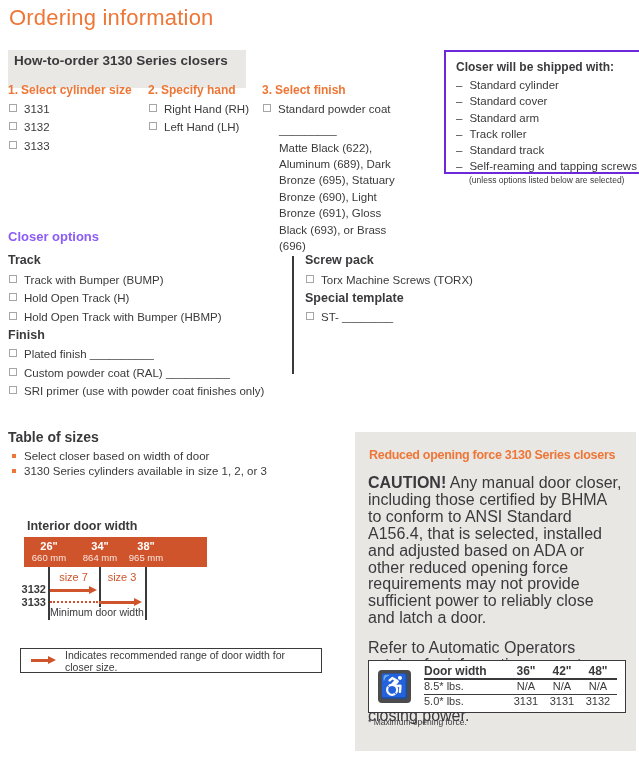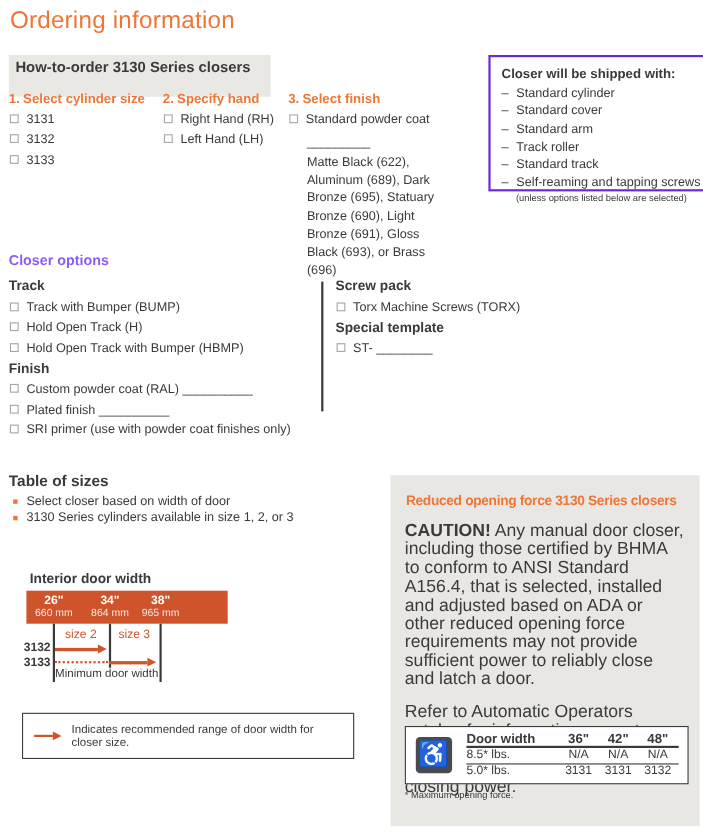--- a/index.html
+++ b/index.html
@@ -67,21 +67,21 @@
   .vline { position:absolute; width:1.5px; background:#3a3a3c; }
   .size-lbl { position:absolute; top:571px; font-size:11px; color:#d0542b; text-align:center; }
   .model-lbl { position:absolute; width:28px; text-align:right; font-size:11px; font-weight:700; left:18px; }
   .arr-line { position:absolute; height:2.5px; background:#d0542b; }
   .arr-dotted { position:absolute; height:0; border-top:2px dotted #d0542b; }
   .arr-head { position:absolute; width:0; height:0; border-left:8px solid #d0542b; border-top:4.5px solid transparent; border-bottom:4.5px solid transparent; }
   .axis-lbl { left:42px; top:606px; width:110px; text-align:center; font-size:10.5px; white-space:nowrap; }
 
   
   .legend-box {
-    left:20px; top:648px; width:302px; height:42px;
+    left:20px; top:648px; width:302px; height:25px;
     border:1.5px solid #3a3a3c; background:#fff;
     display:flex; align-items:center; padding:0 8px 0 10px; gap:9px;
   }
   .legend-arrow { position:relative; width:25px; height:9px; flex:none; }
   .legend-arrow .l { position:absolute; left:0; top:3.2px; width:17px; height:2.5px; background:#d0542b; }
   .legend-arrow .h { position:absolute; left:17px; top:0; width:0; height:0; border-left:8px solid #d0542b; border-top:4.5px solid transparent; border-bottom:4.5px solid transparent; }
   .legend-text { font-size:10.5px; }
 
   
   .rf-panel { left:355px; top:432px; width:281px; height:319px; background:#e8e7e4; }
@@ -203,25 +203,25 @@
     <span class="cb"></span>
     <span>Hold Open Track (H)</span>
   </div>
   <div class="opt">
     <span class="cb"></span>
     <span>Hold Open Track with Bumper (HBMP)</span>
   </div>
   <div class="grp-title" style="margin-top:4px">Finish</div>
   <div class="opt">
     <span class="cb"></span>
+    <span>Plated finish __________</span>
+  </div>
+  <div class="opt">
+    <span class="cb"></span>
     <span>Custom powder coat (RAL) __________</span>
-  </div>
-  <div class="opt">
-    <span class="cb"></span>
-    <span>Plated finish __________</span>
   </div>
   <div class="opt">
     <span class="cb"></span>
     <span>SRI primer (use with powder coat finishes only)</span>
   </div>
 </div>
 
 <div class="abs co-divider"></div>
 
 <div class="abs co-right">
@@ -259,21 +259,21 @@
   <div class="dw-in">34"</div>
   <div class="dw-mm">864 mm</div>
 </div>
 <div class="dw-col" style="left:116px">
   <div class="dw-in">38"</div>
   <div class="dw-mm">965 mm</div>
 </div>
 <div class="vline" style="left:48px; top:567px; height:53px"></div>
 <div class="vline" style="left:99px; top:567px; height:40px"></div>
 <div class="vline" style="left:145px; top:567px; height:53px"></div>
-<div class="size-lbl" style="left:48px; width:51px">size 2</div>
+<div class="size-lbl" style="left:48px; width:51px">size 7</div>
 <div class="size-lbl" style="left:99px; width:46px">size 3</div>
 <div class="model-lbl" style="top:583px">3132</div>
 <div class="model-lbl" style="top:596px">3133</div>
 <div class="arr-line" style="left:50px; top:589px; width:39px"></div>
 <div class="arr-head" style="left:89px; top:586px"></div>
 <div class="arr-dotted" style="left:50px; top:601px; width:48px"></div>
 <div class="arr-line" style="left:99px; top:601px; width:35px"></div>
 <div class="arr-head" style="left:134px; top:598px"></div>
 <div class="abs axis-lbl">Minimum door width</div>
 

